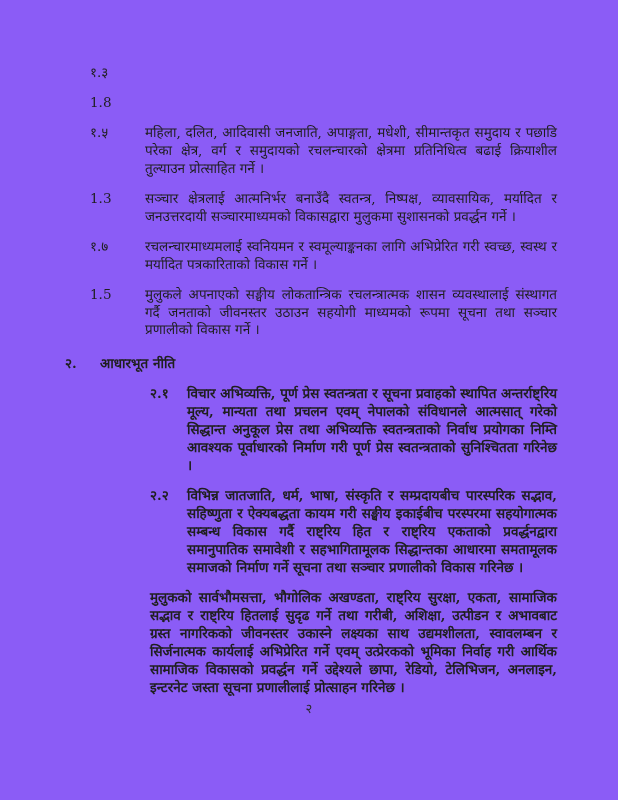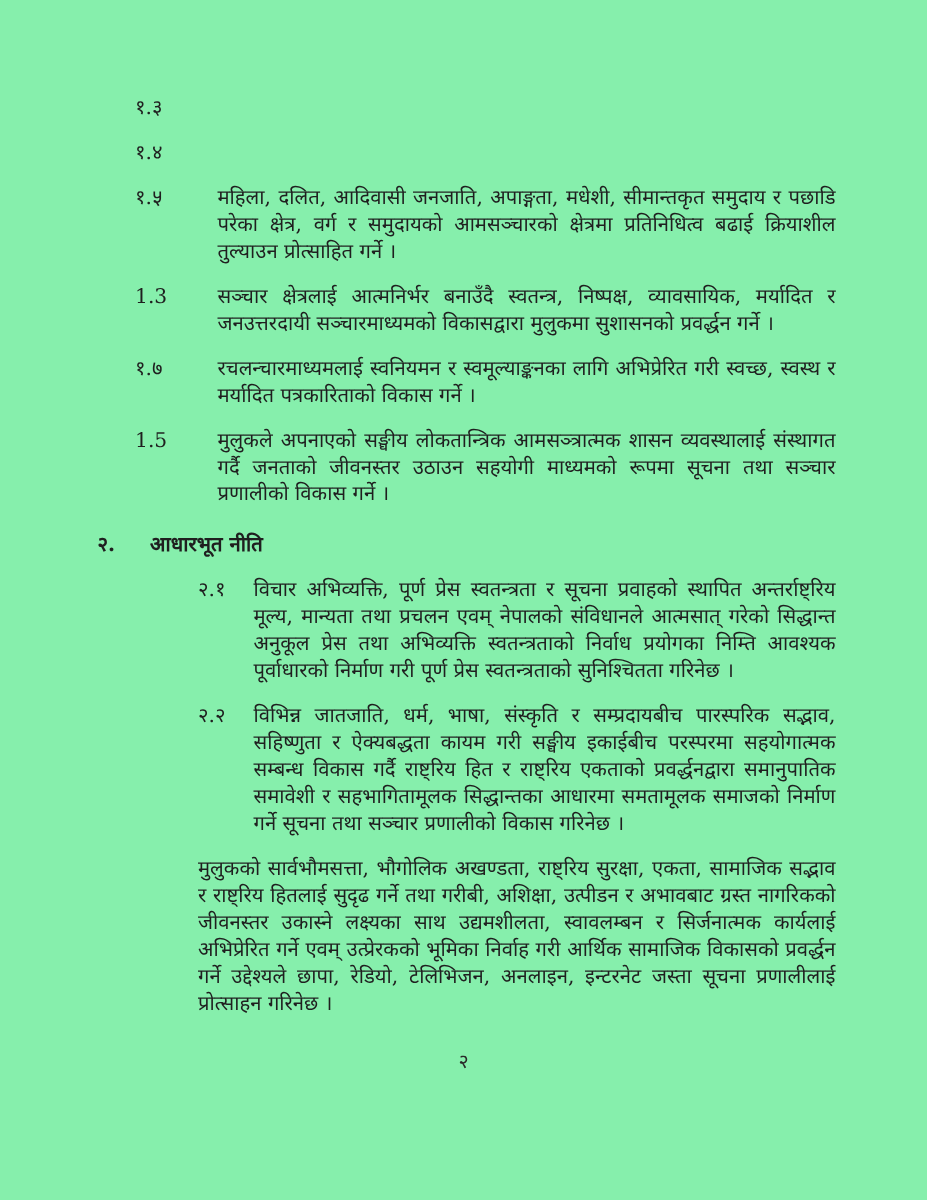--- a/index.html
+++ b/index.html
@@ -5,21 +5,21 @@
   * { margin: 0; padding: 0; box-sizing: border-box; }
   html, body {
     width: 618px;
     background: #f4f4f2;
     font-family: "DejaVu Serif", "Liberation Serif", serif;
   }
   .page {
     position: relative;
     width: 618px;
     height: 800px;
-    background: #86efac;
+    background: #8b5cf6;
     color: #1f1f1f;
     overflow: hidden;
     padding: 64px 61px 0 90px;
     font-size: 13.5px;
     line-height: 1.33;
   }
   .item {
     display: flex;
     margin-bottom: 12px;
   }
@@ -36,21 +36,21 @@
     display: flex;
     margin: 16px 0 12px -25px;
     font-weight: bold;
   }
   .section-row .num {
     flex: 0 0 35px;
   }
   .section-row .title {
     flex: 1 1 auto;
   }
-  .subitems { margin-left: 42px; }
+  .subitems { margin-left: 60px; font-weight: bold; }
   .subitems .item .num {
     flex: 0 0 37px;
   }
   .page-number {
     position: absolute;
     top: 700px;
     left: 0;
     right: 0;
     text-align: center;
     font-size: 13px;
@@ -60,42 +60,42 @@
 </head>
 <body>
 
 <div class="page">
 
   <div class="item">
     <span class="num">१.३</span>
   </div>
 
   <div class="item">
-    <span class="num">१.४</span>
+    <span class="num">1.8</span>
   </div>
 
   <div class="item">
     <span class="num">१.५</span>
-    <span class="text">महिला, दलित, आदिवासी जनजाति, अपाङ्गता, मधेशी, सीमान्तकृत समुदाय र पछाडि परेका क्षेत्र, वर्ग र समुदायको आमसञ्चारको क्षेत्रमा प्रतिनिधित्व बढाई क्रियाशील तुल्याउन प्रोत्साहित गर्ने ।</span>
+    <span class="text">महिला, दलित, आदिवासी जनजाति, अपाङ्गता, मधेशी, सीमान्तकृत समुदाय र पछाडि परेका क्षेत्र, वर्ग र समुदायको रचलन्चारको क्षेत्रमा प्रतिनिधित्व बढाई क्रियाशील तुल्याउन प्रोत्साहित गर्ने ।</span>
   </div>
 
   <div class="item">
     <span class="num">1.3</span>
     <span class="text">सञ्चार क्षेत्रलाई आत्मनिर्भर बनाउँदै स्वतन्त्र, निष्पक्ष, व्यावसायिक, मर्यादित र जनउत्तरदायी सञ्चारमाध्यमको विकासद्वारा मुलुकमा सुशासनको प्रवर्द्धन गर्ने ।</span>
   </div>
 
   <div class="item">
     <span class="num">१.७</span>
     <span class="text">रचलन्चारमाध्यमलाई स्वनियमन र स्वमूल्याङ्कनका लागि अभिप्रेरित गरी स्वच्छ, स्वस्थ र मर्यादित पत्रकारिताको विकास गर्ने ।</span>
   </div>
 
 
   <div class="item">
     <span class="num">1.5</span>
-    <span class="text">मुलुकले अपनाएको सङ्घीय लोकतान्त्रिक आमसञ्त्रात्मक शासन व्यवस्थालाई संस्थागत गर्दै जनताको जीवनस्तर उठाउन सहयोगी माध्यमको रूपमा सूचना तथा सञ्चार प्रणालीको विकास गर्ने ।</span>
+    <span class="text">मुलुकले अपनाएको सङ्घीय लोकतान्त्रिक रचलन्त्रात्मक शासन व्यवस्थालाई संस्थागत गर्दै जनताको जीवनस्तर उठाउन सहयोगी माध्यमको रूपमा सूचना तथा सञ्चार प्रणालीको विकास गर्ने ।</span>
   </div>
 
   <div class="section-row">
     <span class="num">२.</span>
     <span class="title">आधारभूत नीति</span>
   </div>
 
   <div class="subitems">
     <div class="item">
       <span class="num">२.१</span>

